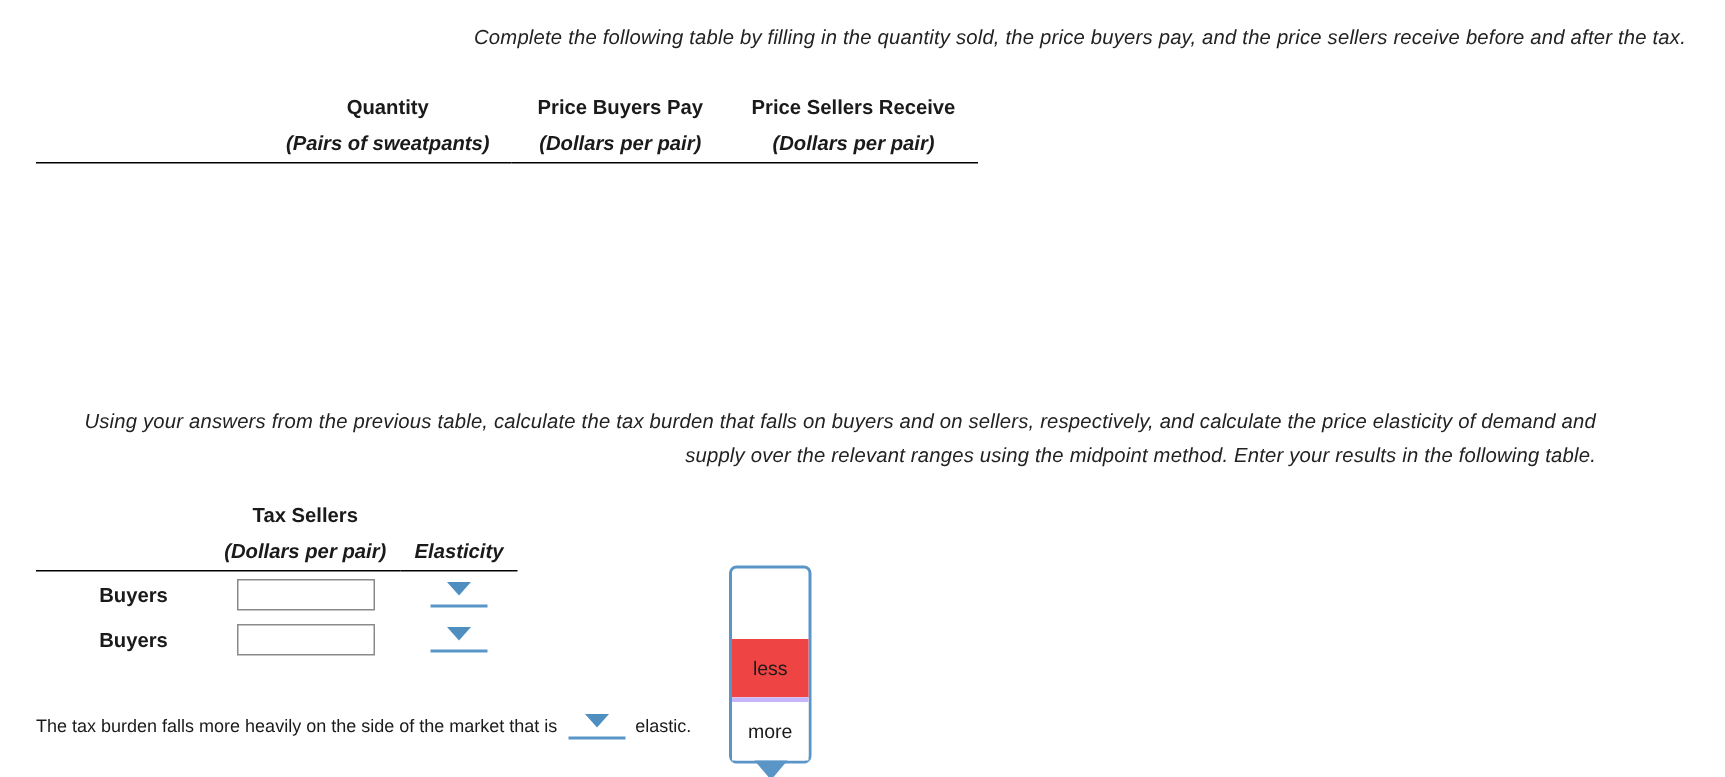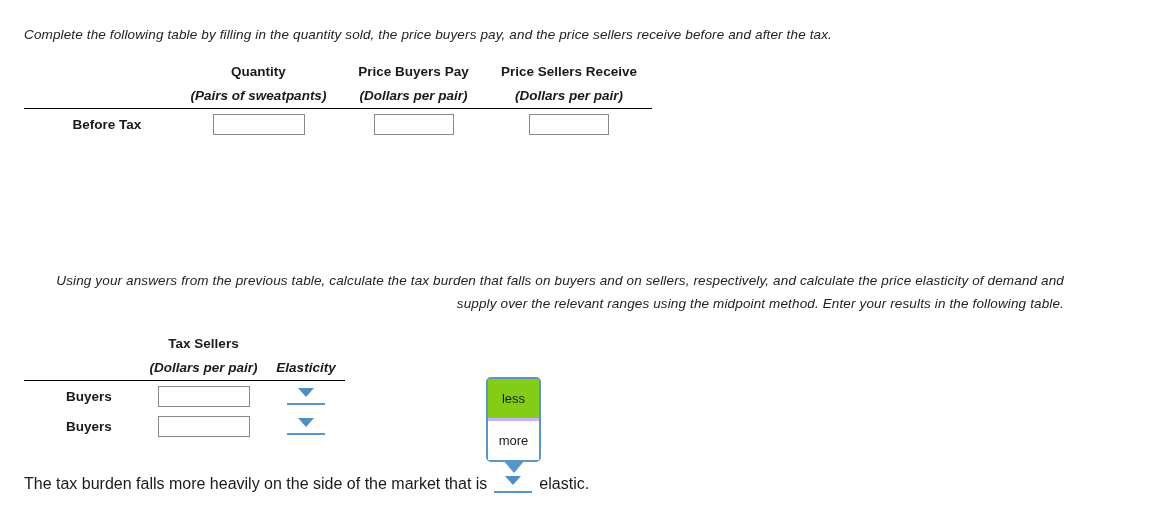--- a/index.html
+++ b/index.html
@@ -17,21 +17,21 @@
   }
 
   .prompt {
     position: absolute;
     font-style: italic;
     font-size: 13.5px;
     line-height: 23px;
     color: #222;
     letter-spacing: 0.01em;
   }
-  #prompt-1 { left: 24px; top: 23px; width: 1100px; }
+  #prompt-1 { left: 24px; top: 13px; width: 1100px; text-align: right; }
   #prompt-2 { left: 24px; top: 269px; width: 1040px; text-align: right; }
 
   
   #table-one {
     position: absolute;
     left: 24px;
     top: 60px;
     width: 628px;
   }
   #table-two {
@@ -143,21 +143,22 @@
   #dropdown-popup .opt {
     height: 39px;
     line-height: 39px;
     text-align: center;
     font-size: 13px;
     color: #1a1a1a;
     background: #ffffff;
     cursor: pointer;
   }
   #dropdown-popup .opt.highlight {
-    background: #84cc16;
+    background: #ef4444;
+    margin-top: 47px;
   }
   #dropdown-popup .opt + .opt {
     border-top: 3px solid #c4b5fd;
   }
   #dropdown-popup .pointer {
     position: absolute;
     left: 50%;
     transform: translateX(-50%);
     bottom: -13px;
     width: 0;
@@ -165,21 +166,21 @@
     border-left: 11px solid transparent;
     border-right: 11px solid transparent;
     border-top: 13px solid #5a95c8;
   }
 
   
   #closing-line {
     position: absolute;
     left: 24px;
     top: 473px;
-    font-size: 16px;
+    font-size: 12px;
     line-height: 20px;
     white-space: nowrap;
     display: flex;
     align-items: center;
   }
   #closing-line .txt { display: inline-block; }
   #closing-line .dd-select { margin: 0 7px; }
 </style>
 </head>
 <body>
@@ -206,32 +207,20 @@
         <th class="hdr-sub">(Pairs of sweatpants)</th>
         <th class="hdr-sub">(Dollars per pair)</th>
         <th class="hdr-sub">(Dollars per pair)</th>
       </tr>
       <tr class="rule-row">
         <td></td>
         <td></td>
         <td></td>
         <td></td>
       </tr>
-      <tr>
-        <td class="cell row-label">Before Tax</td>
-        <td class="cell">
-          <input class="inputbox" type="text" value="" style="">
-        </td>
-        <td class="cell">
-          <input class="inputbox narrow" type="text" value="" style="">
-        </td>
-        <td class="cell">
-          <input class="inputbox narrow" type="text" value="" style="">
-        </td>
-      </tr>
     </tbody>
   </table>
 </div>
 
 <div class="prompt" id="prompt-2">Using your answers from the previous table, calculate the tax burden that falls on buyers and on sellers, respectively, and calculate the price elasticity of demand and supply over the relevant ranges using the midpoint method. Enter your results in the following table.</div>
 
 <div id="table-two">
   <table class="qtbl">
     <colgroup>
       <col style="width:116px">

